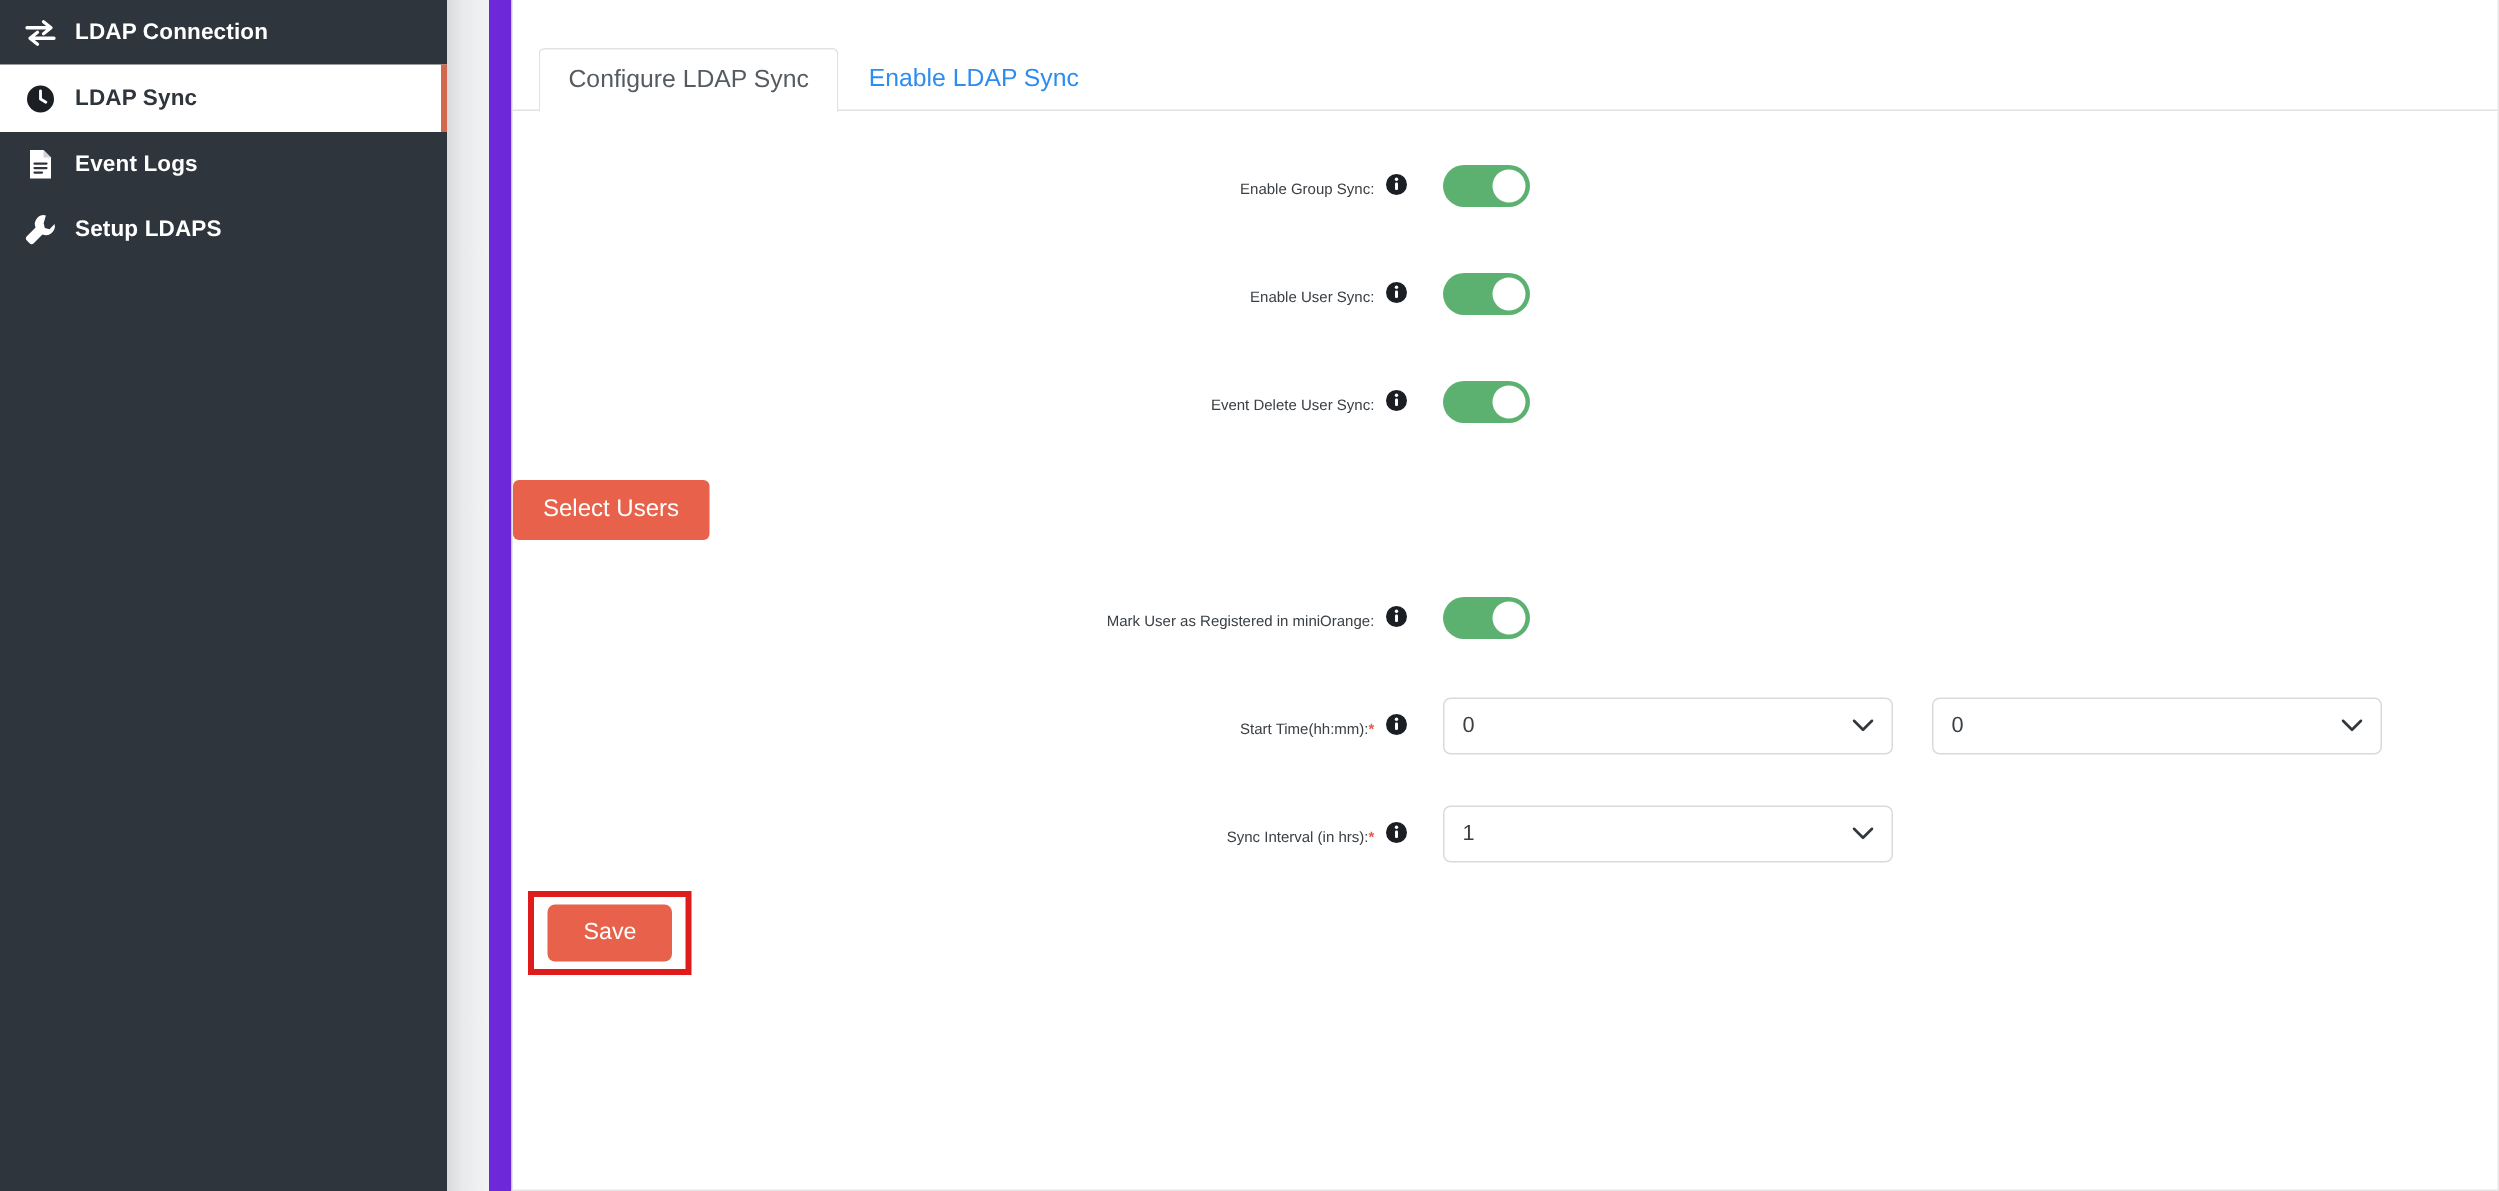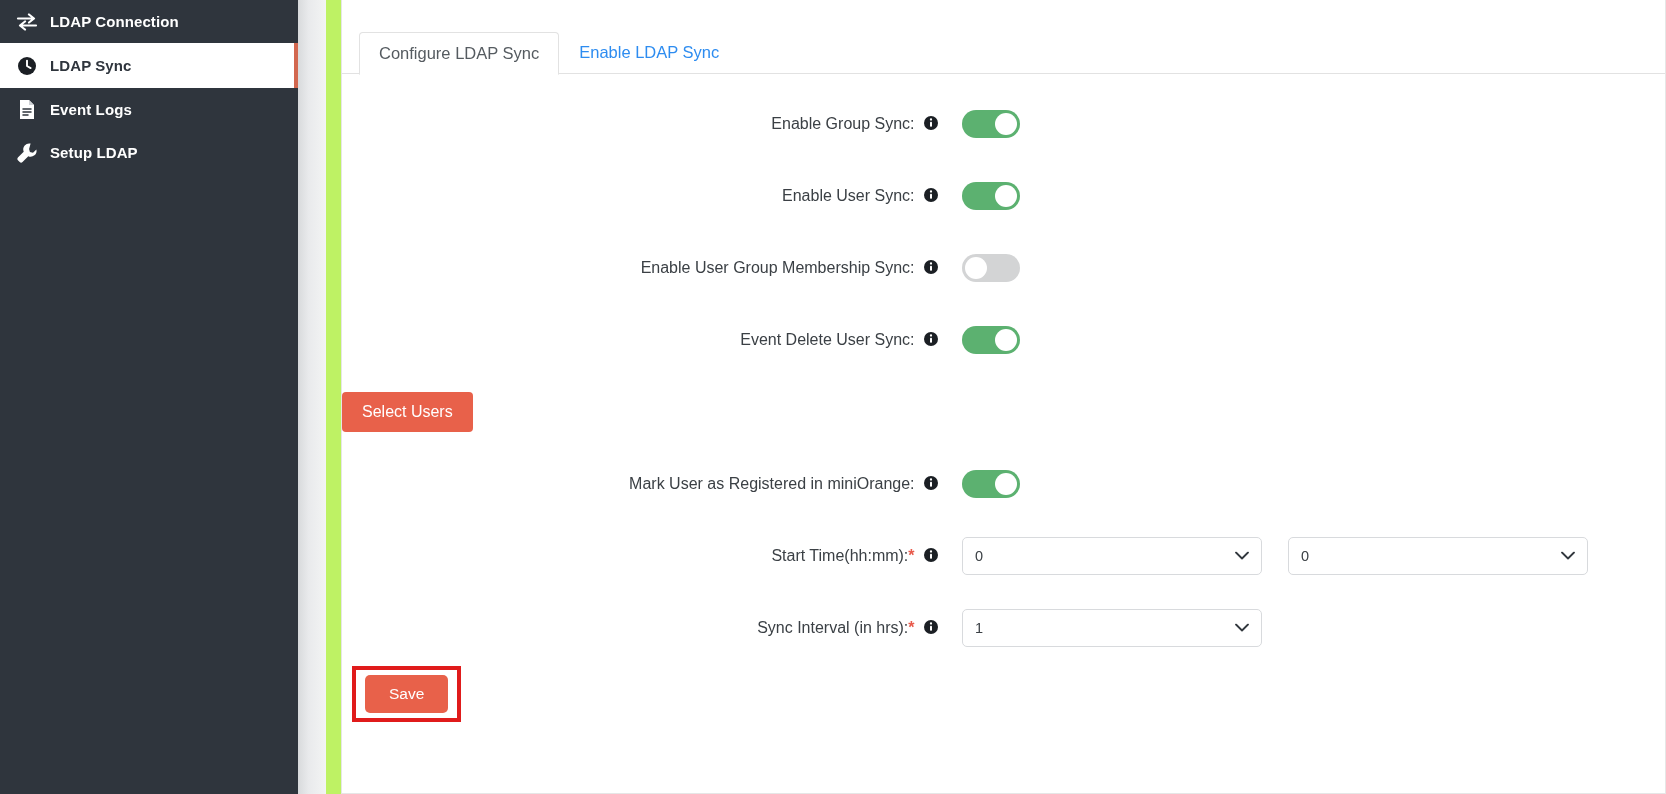--- a/index.html
+++ b/index.html
@@ -64,21 +64,21 @@
     width: 28px;
     min-width: 28px;
     height: 794px;
     background: linear-gradient(to right, #d8dadc 0%, #e9eaec 38%, #f3f4f4 100%);
   }
 
   
   .content {
     flex: 1;
     height: 794px;
-    background: #bef264;
+    background: #6d28d9;
     position: relative;
     box-sizing: border-box;
   }
   .card {
     position: absolute;
     left: 15px;
     top: 0;
     right: 0;
     bottom: 0;
     background: #ffffff;
@@ -137,21 +137,21 @@
     align-items: center;
     min-height: 40px;
     margin-bottom: 32px;
   }
   .row .label {
     width: 620px;
     min-width: 620px;
     text-align: right;
     padding-right: 24px;
     box-sizing: border-box;
-    font-size: 16px;
+    font-size: 10px;
     color: #3b4045;
     white-space: nowrap;
   }
   .req { color: #e8594a; font-weight: bold; }
   .info-icon {
     display: inline-block;
     vertical-align: -1px;
     margin-left: 5px;
   }
   .ctrl { display: flex; align-items: center; border-radius: 12px; }
@@ -271,21 +271,21 @@
       </span>
       <span class="nav-label">Event Logs</span>
     </div>
 
     <div class="nav-item">
       <span class="nav-icon">
         <svg width="22" height="22" viewBox="0 0 22 22">
           <path d="M14.6 1.6a6 6 0 0 0-6.9 8.1L1.9 15.5a2 2 0 0 0 0 2.8l1.8 1.8a2 2 0 0 0 2.8 0l5.8-5.8a6 6 0 0 0 8.1-6.9l-3.4 3.4-3.1-.8-.8-3.1z" fill="#ffffff"></path>
         </svg>
       </span>
-      <span class="nav-label">Setup LDAP</span>
+      <span class="nav-label">Setup LDAPS</span>
     </div>
 
   </div>
 
   <div class="gutter"></div>
 
   <div class="content">
     <div class="card">
 
       <div class="tabbar">
@@ -328,37 +328,20 @@
               </svg>
             </span>
           </div>
           <div class="ctrl">
             <div class="toggle on">
               <div class="knob"></div>
             </div>
           </div>
         </div>
 
-        <div class="row">
-          <div class="label">
-            <span>Enable User Group Membership Sync:</span>
-            <span class="info-icon">
-              <svg width="14" height="14" viewBox="0 0 14 14">
-                <circle cx="7" cy="7" r="7" fill="#1b1f24"></circle>
-                <circle cx="7" cy="3.5" r="1.15" fill="#ffffff"></circle>
-                <rect x="6" y="5.7" width="2" height="5" rx="0.8" fill="#ffffff"></rect>
-              </svg>
-            </span>
-          </div>
-          <div class="ctrl">
-            <div class="toggle off">
-              <div class="knob"></div>
-            </div>
-          </div>
-        </div>
 
         <div class="row">
           <div class="label">
             <span>Event Delete User Sync:</span>
             <span class="info-icon">
               <svg width="14" height="14" viewBox="0 0 14 14">
                 <circle cx="7" cy="7" r="7" fill="#1b1f24"></circle>
                 <circle cx="7" cy="3.5" r="1.15" fill="#ffffff"></circle>
                 <rect x="6" y="5.7" width="2" height="5" rx="0.8" fill="#ffffff"></rect>
               </svg>

